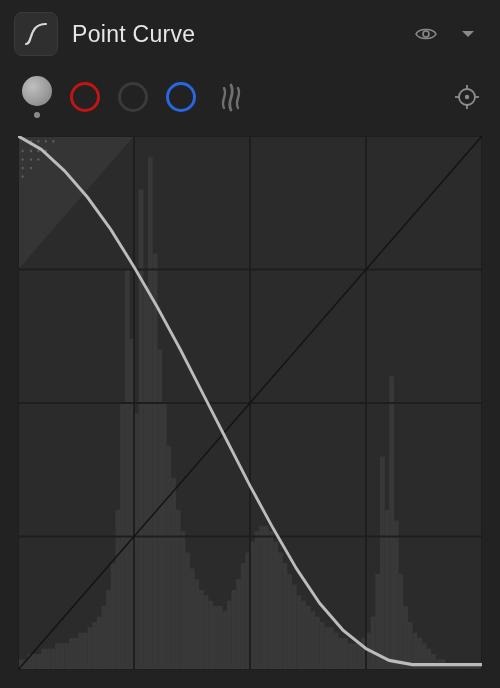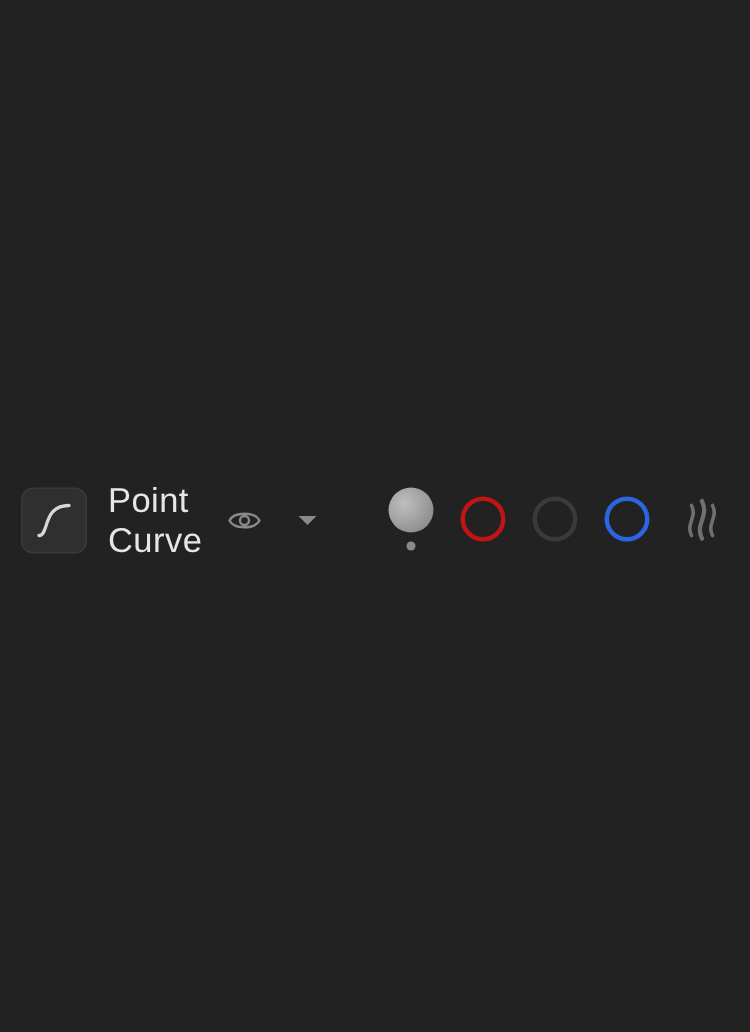--- a/index.html
+++ b/index.html
@@ -12,21 +12,22 @@
     color: #d8d8d8;
     overflow: hidden;
   }
   .panel {
     box-sizing: border-box;
     width: 500px;
     height: 688px;
     background: #222222;
     padding: 0;
     display: flex;
-    flex-direction: row;
+    flex-direction: column;
+    justify-content: flex-end;
   }
 
   
   .header {
     display: flex;
     align-items: center;
     padding: 12px 18px 6px 14px;
     gap: 14px;
   }
   .header .icon-btn {

